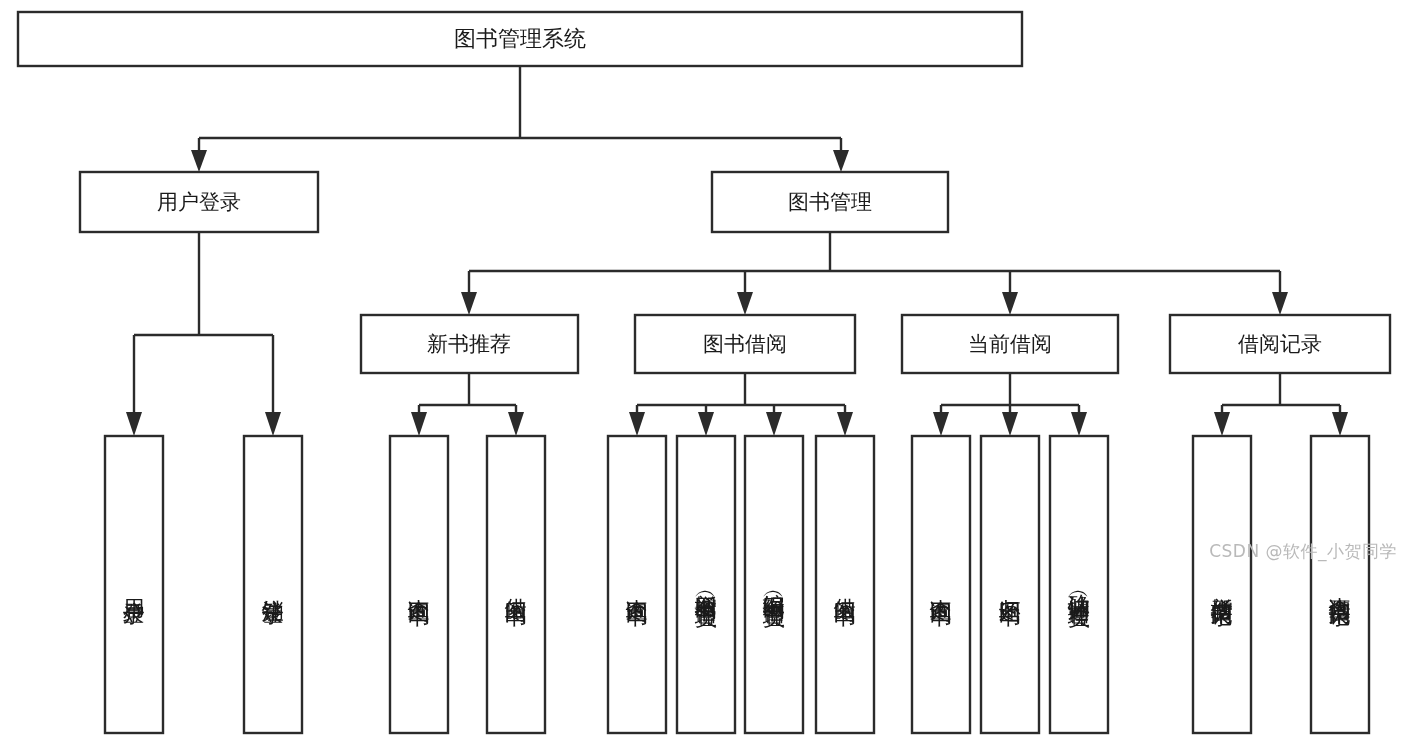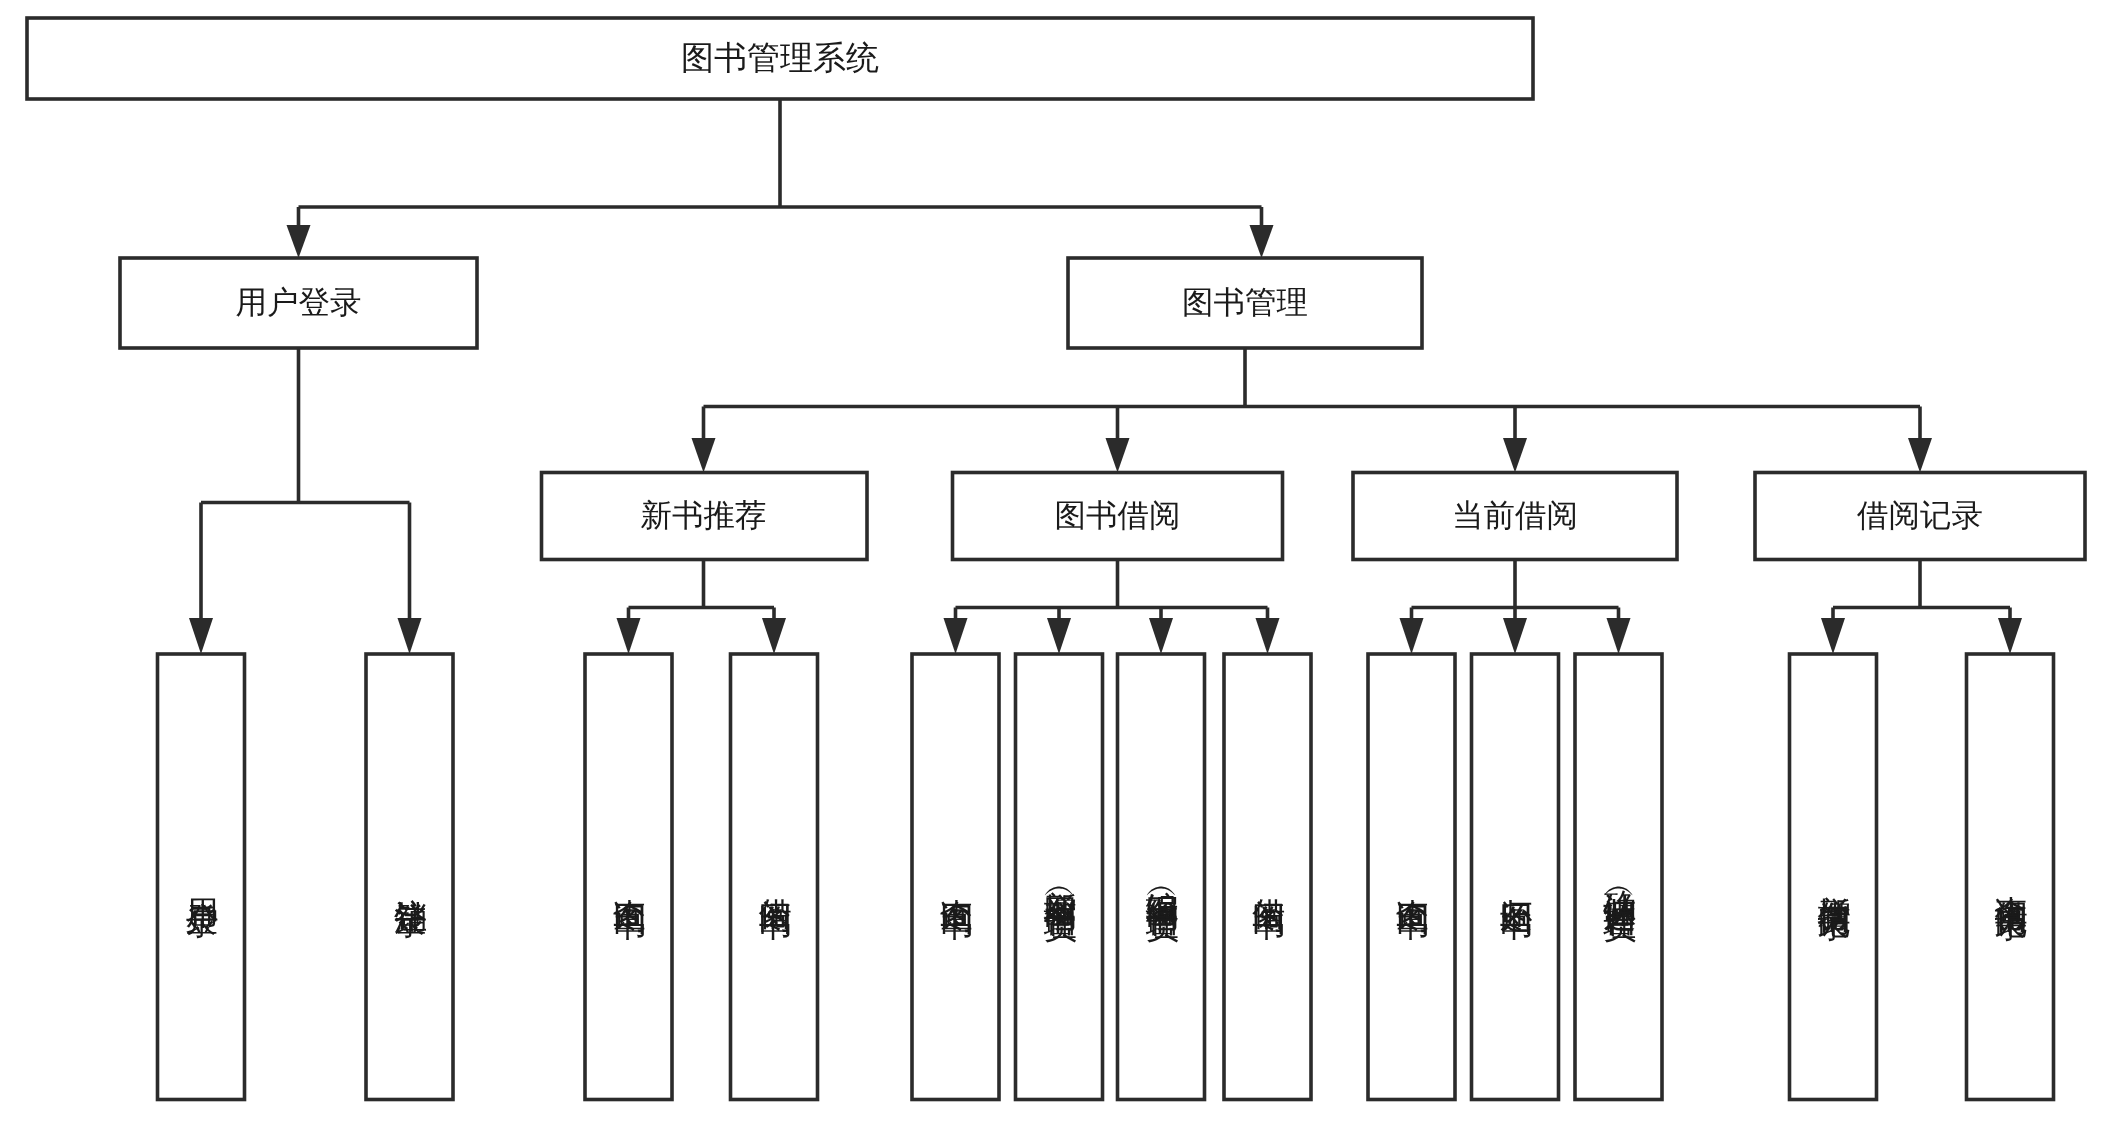--- a/index.html
+++ b/index.html
@@ -260,13 +260,14 @@
     <span class="leaf-label">确认归还（管理员）</span>
   </div>
 
   <div class="leaf-label-wrap" style="left:1193px; top:436px; width:58px; height:297px;">
     <span class="leaf-label">新增借阅记录</span>
   </div>
   <div class="leaf-label-wrap" style="left:1311px; top:436px; width:58px; height:297px;">
     <span class="leaf-label">查询借阅记录</span>
   </div>
 
+  <div class="watermark">CSDN @软件_小贺同学</div>
 </div>
 
 </body></html>

